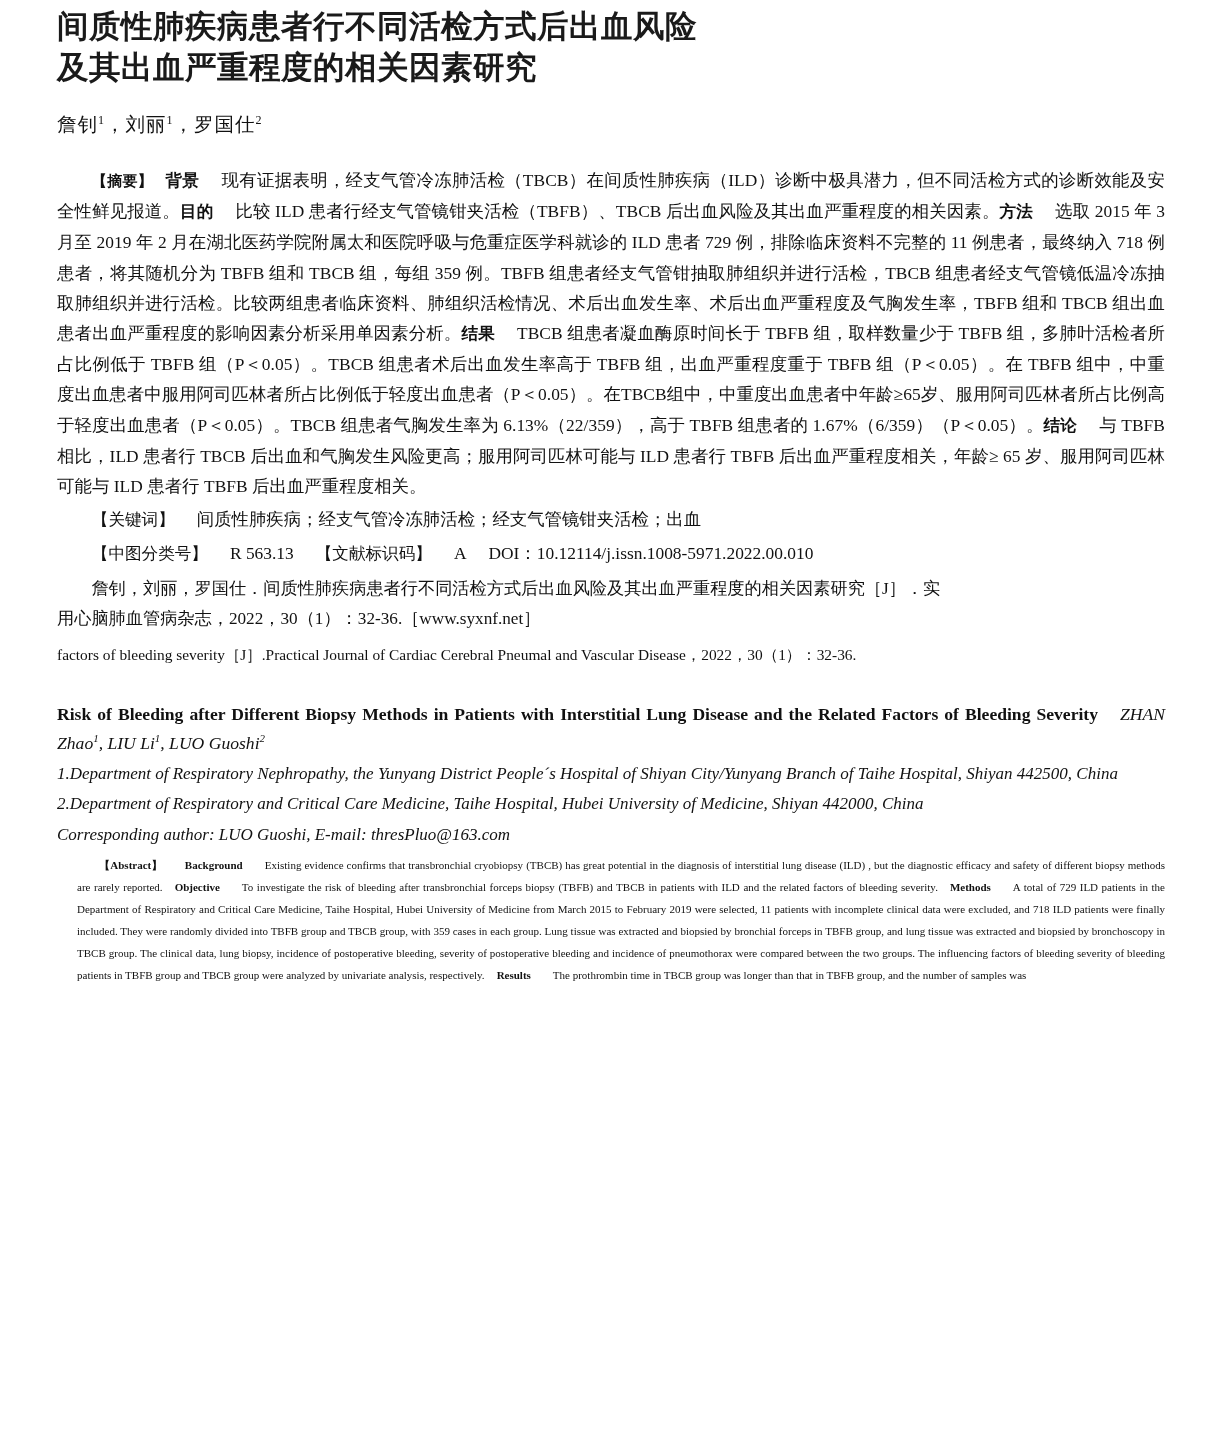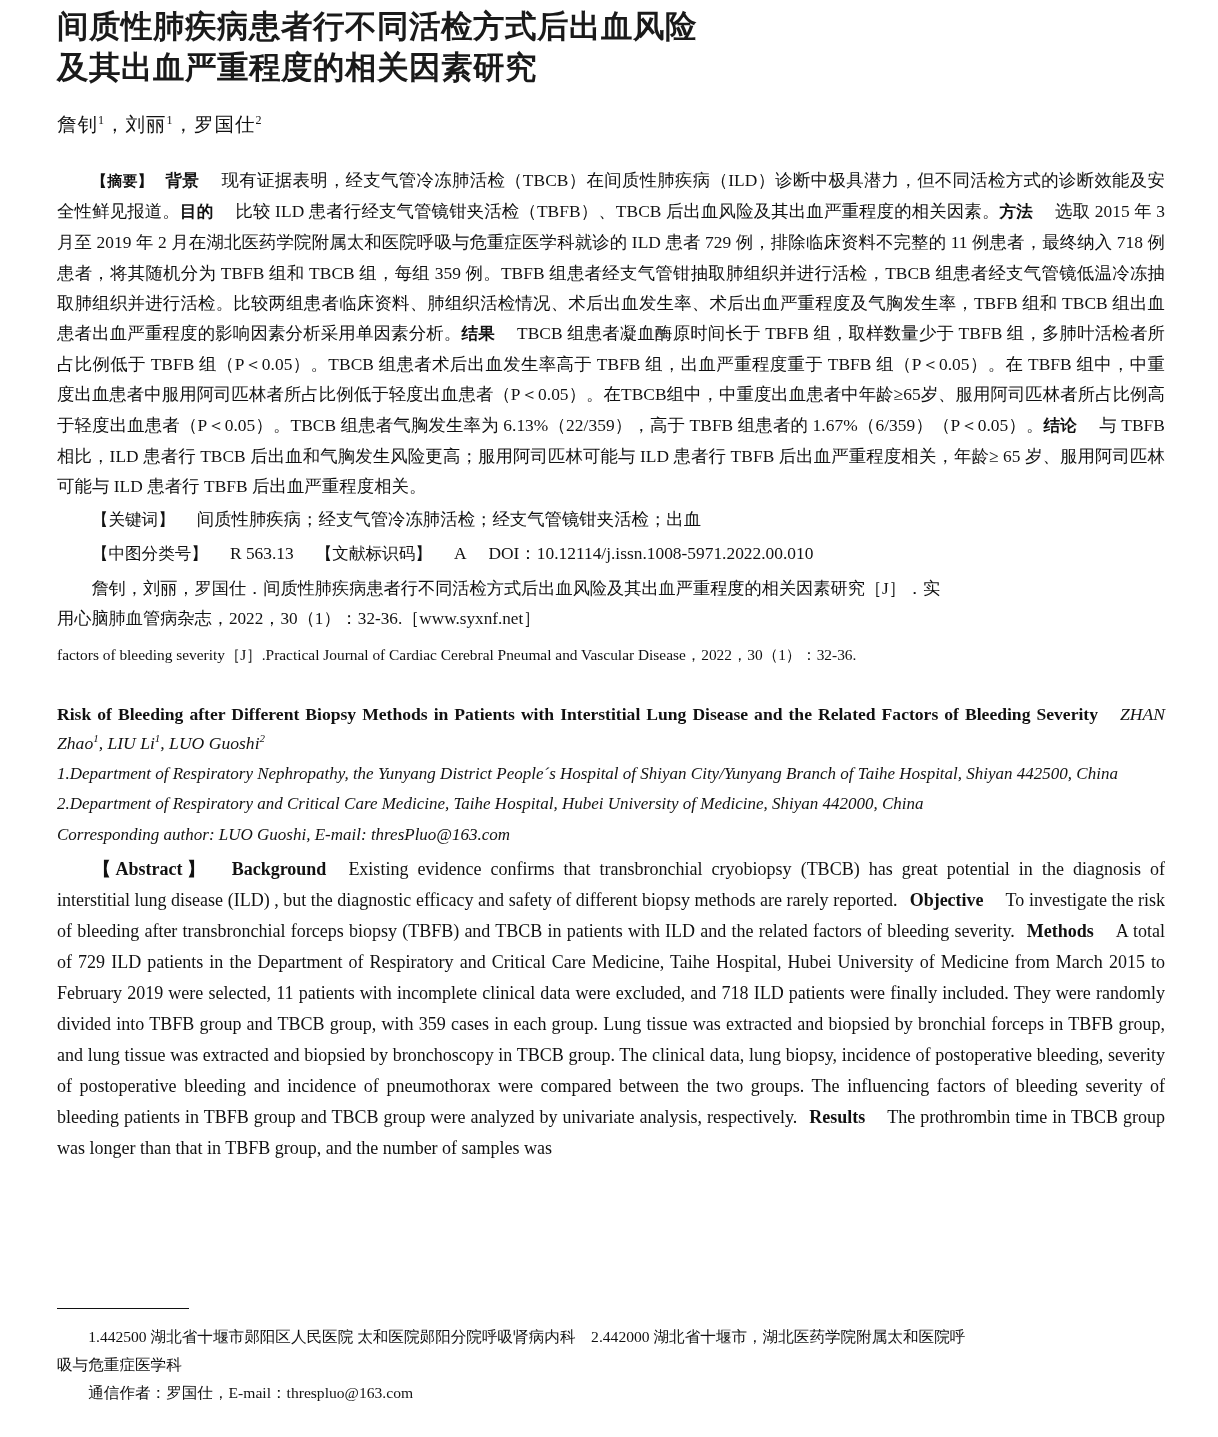--- a/index.html
+++ b/index.html
@@ -121,23 +121,24 @@
   .en-affil {
     font-style: italic;
     font-size: 17px;
     line-height: 30.5px;
     text-align: justify;
     margin-top: 1px;
   }
   .en-affil p { margin: 0; }
   .en-abstract {
     margin-top: 4px;
-    font-size: 18px;
-    line-height: 31px;
-    text-align: justify;
+    font-size: 11px;
+    line-height: 22px;
+    text-align: justify;
+    margin-left: 20px;
   }
   .en-abstract p { margin: 0; }
   .en-abstract .lbl {
     font-weight: bold;
   }
 
   
   .footnote {
     position: absolute;
     left: 57px;
@@ -199,19 +200,13 @@
         <p>Corresponding author: LUO Guoshi, E-mail: thresPluo@163.com</p>
       </div>
 
       <div class="en-abstract">
         <p class="indent2"><span class="lbl">【Abstract】</span><span class="sp-lg"></span><span class="lbl">Background</span><span class="sp-lg"></span><span>Existing evidence confirms that transbronchial cryobiopsy (TBCB) has great potential in the diagnosis of interstitial lung disease (ILD) , but the diagnostic efficacy and safety of different biopsy methods are rarely reported.</span><span class="sp"></span><span class="lbl">Objective</span><span class="sp-lg"></span><span>To investigate the risk of bleeding after transbronchial forceps biopsy (TBFB) and TBCB in patients with ILD and the related factors of bleeding severity.</span><span class="sp"></span><span class="lbl">Methods</span><span class="sp-lg"></span><span>A total of 729 ILD patients in the Department of Respiratory and Critical Care Medicine, Taihe Hospital, Hubei University of Medicine from March 2015 to February 2019 were selected, 11 patients with incomplete clinical data were excluded, and 718 ILD patients were finally included. They were randomly divided into TBFB group and TBCB group, with 359 cases in each group. Lung tissue was extracted and biopsied by bronchial forceps in TBFB group, and lung tissue was extracted and biopsied by bronchoscopy in TBCB group. The clinical data, lung biopsy, incidence of postoperative bleeding, severity of postoperative bleeding and incidence of pneumothorax were compared between the two groups. The influencing factors of bleeding severity of bleeding patients in TBFB group and TBCB group were analyzed by univariate analysis, respectively.</span><span class="sp"></span><span class="lbl">Results</span><span class="sp-lg"></span><span>The prothrombin time in TBCB group was longer than that in TBFB group, and the number of samples was</span></p>
       </div>
     </div>
 
   </div>
 
-  <div class="footnote">
-    <div class="fn-rule"></div>
-    <p class="fn-indent">1.442500 湖北省十堰市郧阳区人民医院 太和医院郧阳分院呼吸肾病内科　2.442000 湖北省十堰市，湖北医药学院附属太和医院呼</p>
-    <p>吸与危重症医学科</p>
-    <p class="fn-indent">通信作者：罗国仕，E-mail：threspluo@163.com</p>
-  </div>
 </div>
 
 </body></html>

